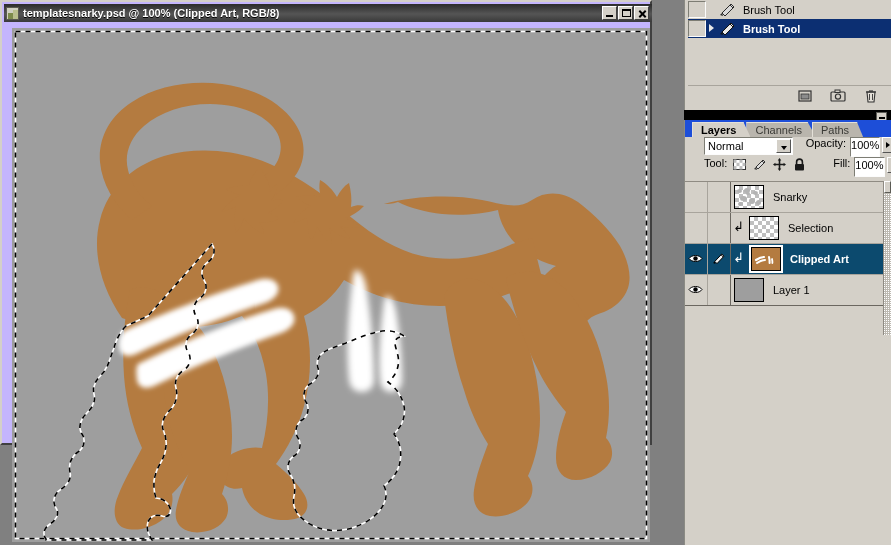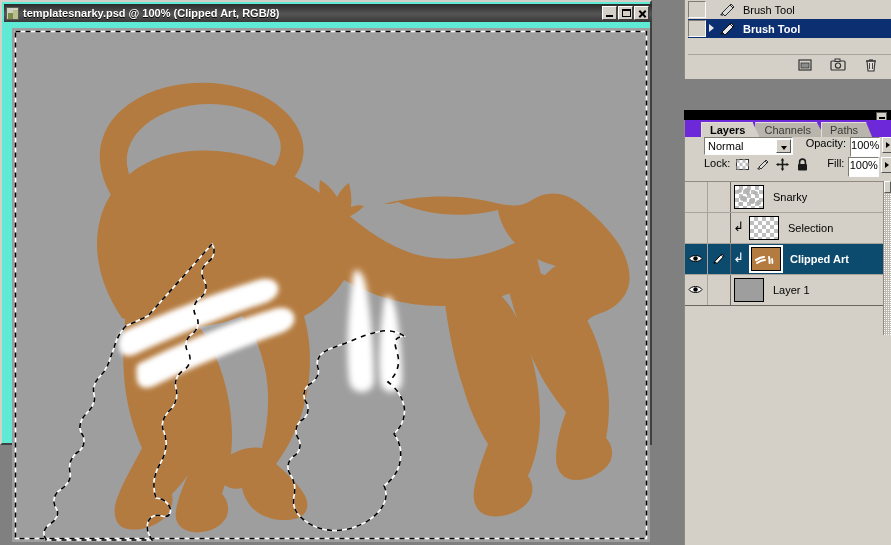--- a/index.html
+++ b/index.html
@@ -8,21 +8,21 @@
     background:#808080;
     font-family:"Liberation Sans", sans-serif;
     font-size:11px;
     -webkit-font-smoothing:none;
   }
   .app{position:relative;width:891px;height:545px;}
 
   
   #doc-window{
     position:absolute;left:0;top:0;width:652px;height:445px;
-    background:#5eead4;
+    background:#c4b5fd;
     border-top:2px solid #d4d0c8;
     border-left:2px solid #d4d0c8;
     border-right:2px solid #404040;
     border-bottom:2px solid #404040;
     box-sizing:border-box;
   }
   #doc-titlebar{
     position:absolute;left:2px;top:2px;width:648px;height:18px;
     background:linear-gradient(to bottom,#2b2b2b,#555 55%,#3a3a3a);
     display:flex;align-items:center;
@@ -64,21 +64,21 @@
 
   
   #canvas-wrap{
     position:absolute;left:10px;top:26px;width:638px;height:514px;
     background:#9e9e9e;
     box-sizing:border-box;
   }
 
   
   #history-panel{
-    position:absolute;left:684px;top:0;width:207px;height:79px;
+    position:absolute;left:684px;top:0;width:207px;height:110px;
     background:#d4d0c8;
     border-left:1px solid #8b8b84;
     box-sizing:border-box;
   }
   .hist-rows{position:absolute;left:3px;top:0;right:0;}
   .hist-row{
     height:19px;display:flex;align-items:center;
     box-sizing:border-box;
   }
   .hist-row.sel{background:#0c2f72;}
@@ -121,22 +121,22 @@
   }
 
   #layers-panel{
     position:absolute;left:684px;top:120px;width:207px;height:425px;
     background:#d4d0c8;
     border-left:1px solid #8b8b84;
     box-sizing:border-box;
   }
   #layers-tabs{
     position:absolute;left:0;top:0;width:207px;height:17px;
-    background:#6d28d9;display:flex;align-items:flex-end;
-    padding-left:16px;box-sizing:border-box;
+    background:#1d4ed8;display:flex;align-items:flex-end;
+    padding-left:7px;box-sizing:border-box;
   }
   .ptab{
     height:15px;line-height:15px;padding:0 9px 0 8px;font-size:11px;
     background:#b9b5ad;color:#3a3a36;
     border-top:1px solid #e4e0d8;border-left:1px solid #e4e0d8;
     margin-right:-4px;
     transform:skewX(0deg);
     position:relative;box-sizing:border-box;
     clip-path:polygon(0 0, 88% 0, 100% 100%, 0 100%);
     padding-right:14px;
@@ -636,21 +636,21 @@
         <span class="blend-select">
           <span>Normal</span>
           <span class="blend-arrow"></span>
         </span>
         <span class="opt-lbl">Opacity:</span>
         <span class="num-field">100%</span>
         <span class="spin-btn"></span>
       </div>
 
       <div class="opt-row">
-        <span class="opt-lbl" style="margin-left:0;">Lock:</span>
+        <span class="opt-lbl" style="margin-left:0;">Tool:</span>
 
         <span class="lock-ico">
           <svg width="15" height="15" viewBox="0 0 15 15">
             <rect x="1.5" y="2.5" width="12" height="10" fill="#fff" stroke="#333" stroke-width="1"></rect>
             <rect x="1.5" y="2.5" width="3" height="3.3" fill="#bdbdbd"></rect>
             <rect x="7.5" y="2.5" width="3" height="3.3" fill="#bdbdbd"></rect>
             <rect x="4.5" y="5.8" width="3" height="3.3" fill="#bdbdbd"></rect>
             <rect x="10.5" y="5.8" width="3" height="3.3" fill="#bdbdbd"></rect>
             <rect x="1.5" y="9.1" width="3" height="3.4" fill="#bdbdbd"></rect>
             <rect x="7.5" y="9.1" width="3" height="3.4" fill="#bdbdbd"></rect>
@@ -671,21 +671,21 @@
           </svg>
         </span>
 
         <span class="lock-ico">
           <svg width="15" height="15" viewBox="0 0 15 15">
             <path d="M4.6,7 L4.6,5 A2.9,2.9 0 0 1 10.4,5 L10.4,7" fill="none" stroke="#1a1a1a" stroke-width="1.6"></path>
             <rect x="3" y="7" width="9" height="6.4" rx="1" fill="#1a1a1a"></rect>
           </svg>
         </span>
 
-        <span class="opt-lbl" style="margin-left:17px;">Fill:</span>
+        <span class="opt-lbl" style="margin-left:26px;">Fill:</span>
         <span class="num-field">100%</span>
         <span class="spin-btn"></span>
       </div>
     </div>
 
     <div id="layer-list">
 
       <div class="layer-row">
         <span class="eye-cell"></span>
         <span class="link-cell"></span>

